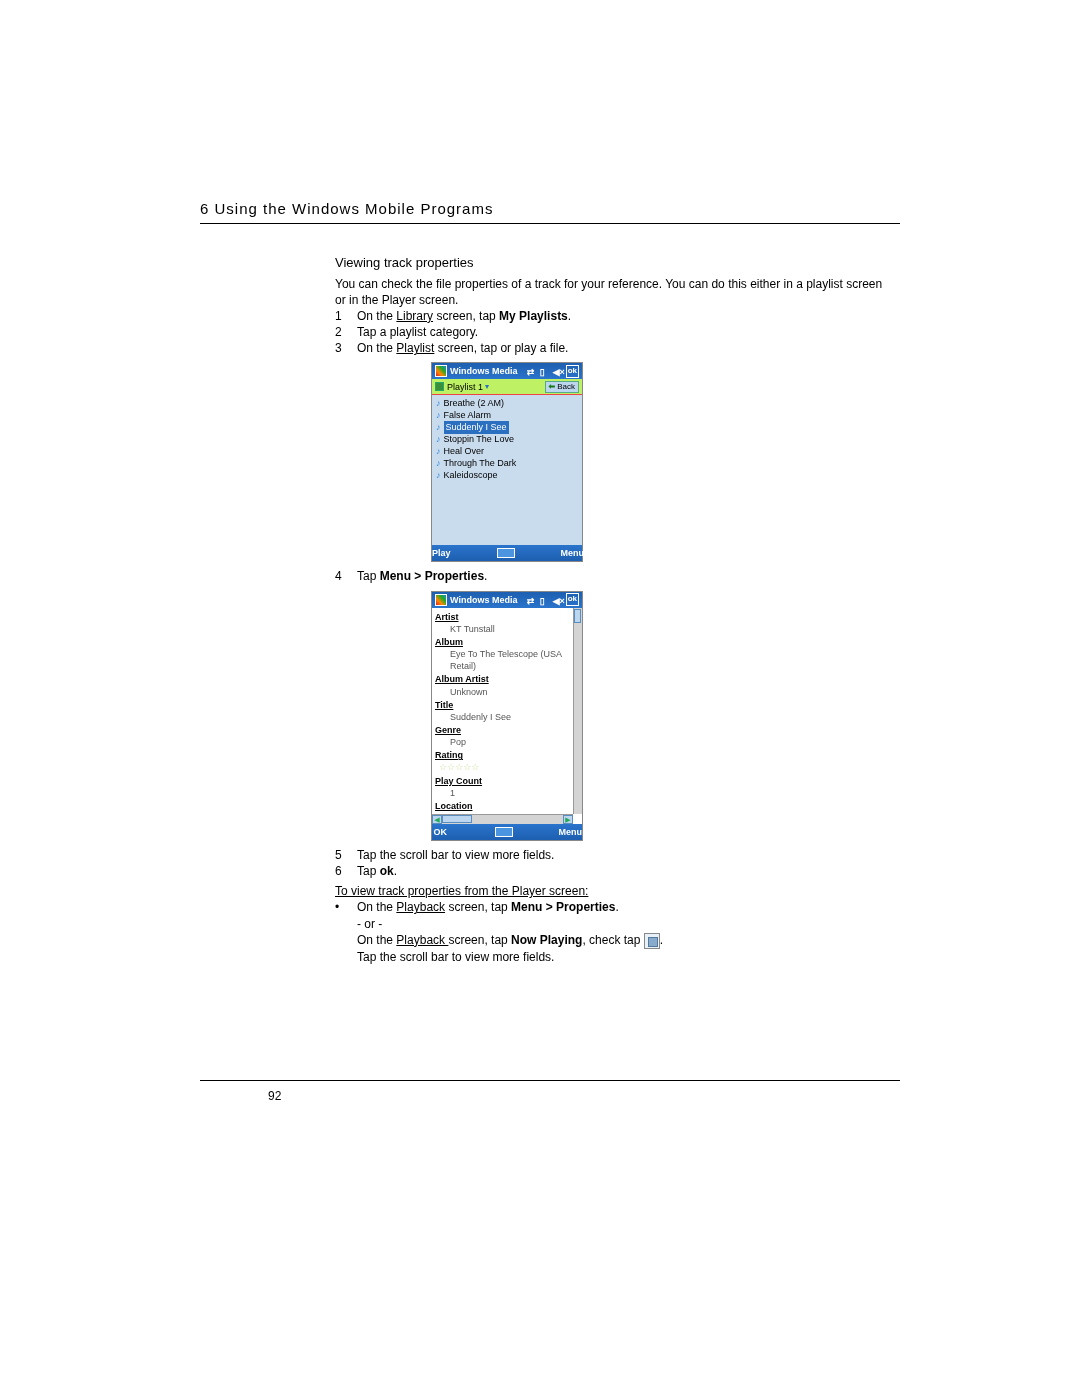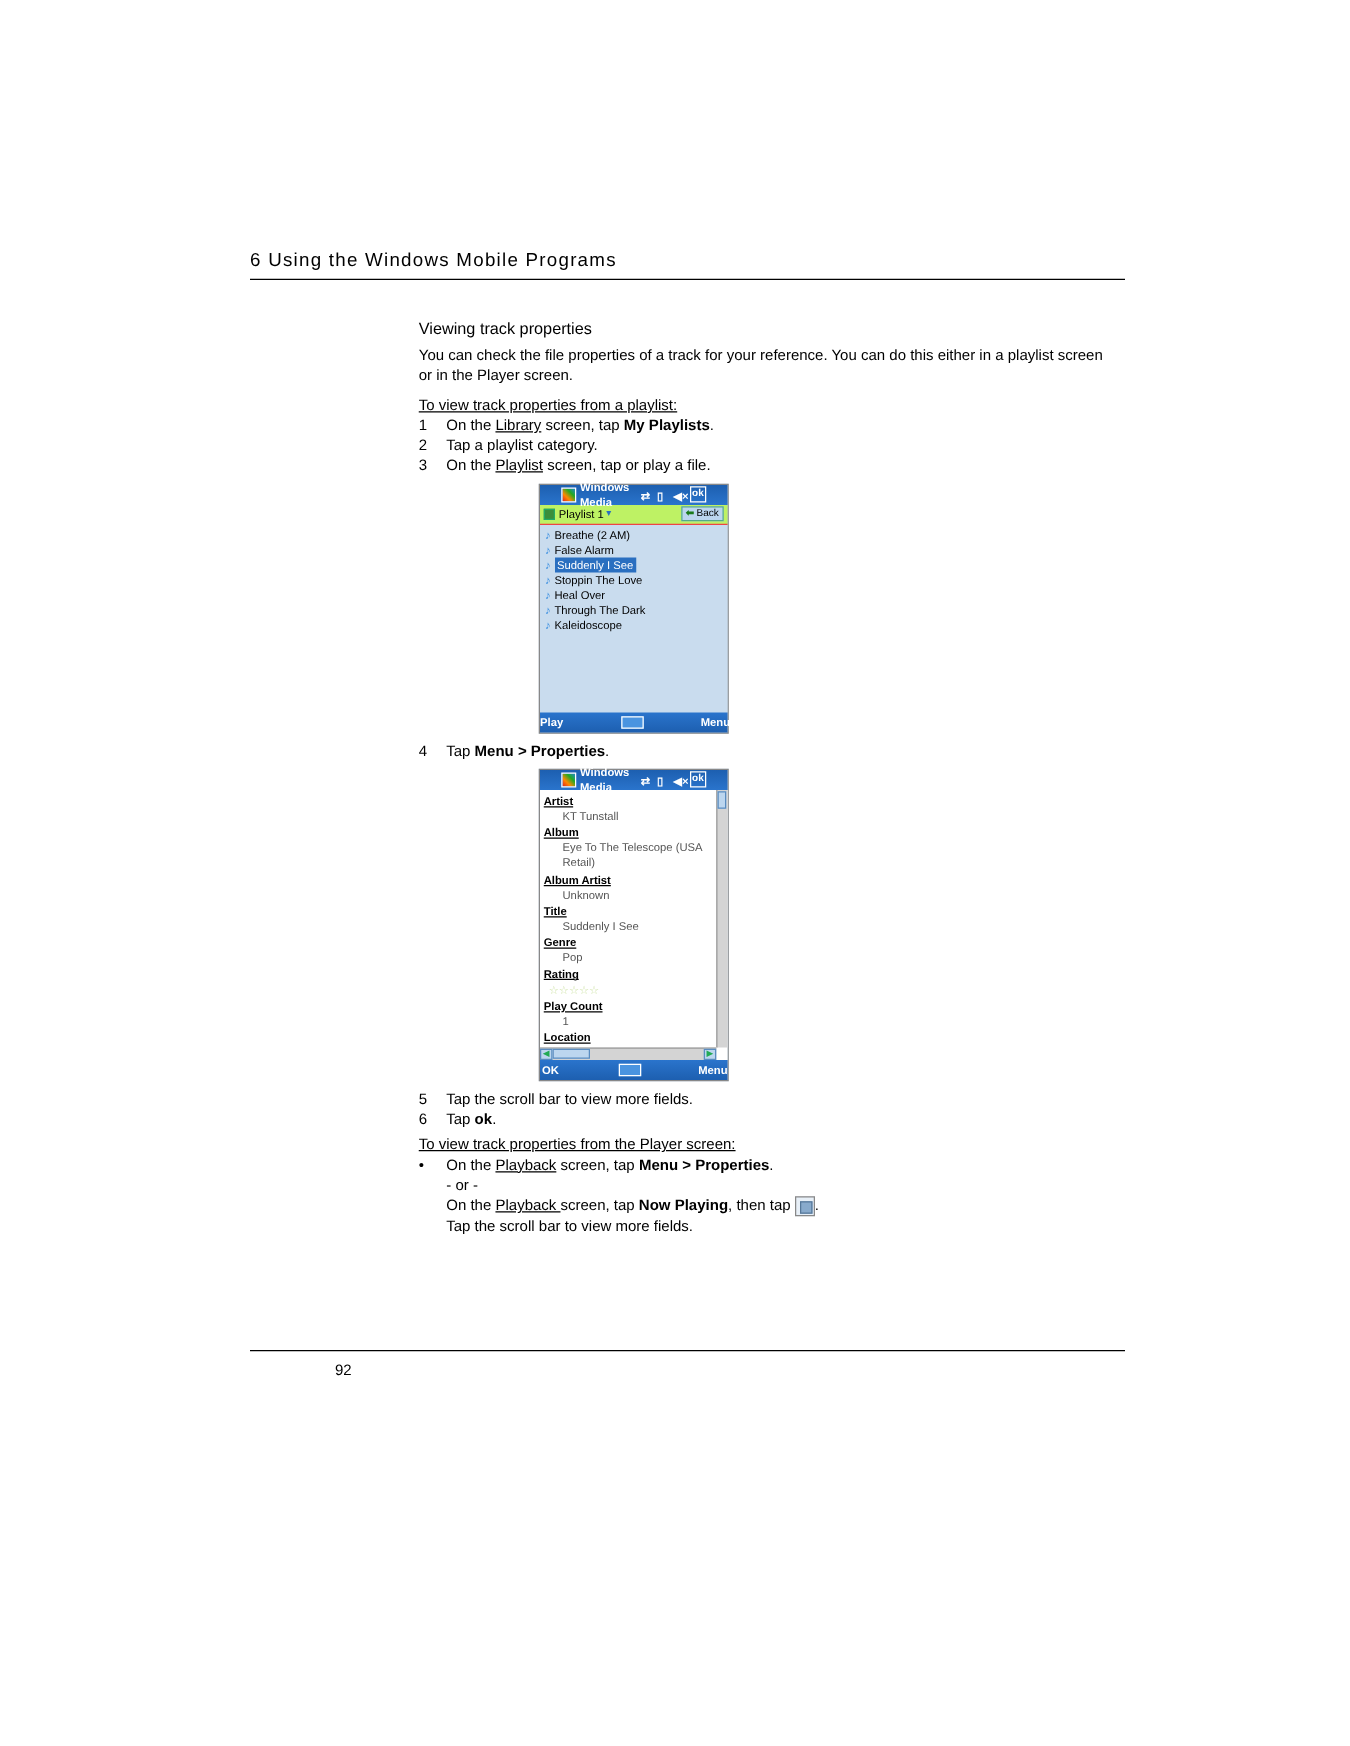--- a/index.html
+++ b/index.html
@@ -44,21 +44,21 @@
   .num-cell-t { display: table-cell; vertical-align: top; }
   .bullet-row .num-cell-n { width: 22px; text-align: left; }
   .device {
     width: 152px; margin: 6px 0 6px 96px;
     border: 1px solid #888; font-size: 9px;
     background: #c9dcee;
   }
   .dev-top {
     background: linear-gradient(#1d5fb0,#2a74cc);
     color: #fff; font-weight: bold;
-    display: flex; align-items: center; height: 16px; padding: 0 17px;
+    display: flex; align-items: center; height: 16px; padding: 0 3px;
     font-size: 9px;
   }
   .flag { width: 12px; height: 12px; background: linear-gradient(45deg,#d22,#f80,#2a2,#28c); border:1px solid #fff; margin-right:3px; flex-shrink:0; }
   .dev-top-title { flex: 1; }
   .dev-top-icons { display:flex; gap:3px; align-items:center; }
   .tic { width:10px; height:10px; display:inline-block; }
   .dev-sub {
     background: #bef264; display:flex; align-items:center;
     height:16px; padding:0 3px; border-bottom:1px solid #ef4444;
     font-size:9px; color:#000;
@@ -111,21 +111,20 @@
 <body>
 
 <div class="page">
   <div class="chapter-line">6 Using the Windows Mobile Programs</div>
   <hr class="hr-top">
 
   <div class="content">
     <div class="section-title">Viewing track properties</div>
     <div>You can check the file properties of a track for your reference. You can do this either in a playlist screen or in the Player screen.</div>
 
-    <div style="margin-top:8px;" class="underline">To view track properties from a playlist:</div>
 
     <div class="num-list">
       <div class="num-row">
         <div class="num-cell-n">1</div>
         <div class="num-cell-t">
           <span>On the </span><span class="underline">Library</span><span> screen, tap </span><b>My Playlists</b><span>.</span>
         </div>
       </div>
       <div class="num-row">
         <div class="num-cell-n">2</div>
@@ -271,21 +270,21 @@
 
     <div class="underline" style="margin-top:4px;">To view track properties from the Player screen:</div>
 
     <div class="num-list">
       <div class="num-row bullet-row">
         <div class="num-cell-n">•</div>
         <div class="num-cell-t">
           <span>On the </span><span class="underline">Playback</span><span> screen, tap </span><b>Menu &gt; Properties</b><span>.</span>
           <div>- or -</div>
           <div>
-            <span>On the </span><span class="underline">Playback </span><span>screen, tap </span><b>Now Playing</b><span>, then tap </span><span class="inline-icon"></span><span>.</span>
+            <span>On the </span><span class="underline">Playback </span><span>screen, tap </span><b>Now Playing</b><span>, check tap </span><span class="inline-icon"></span><span>.</span>
           </div>
           <div>Tap the scroll bar to view more fields.</div>
         </div>
       </div>
     </div>
 
   </div>
 </div>
 
 <div class="footer">

